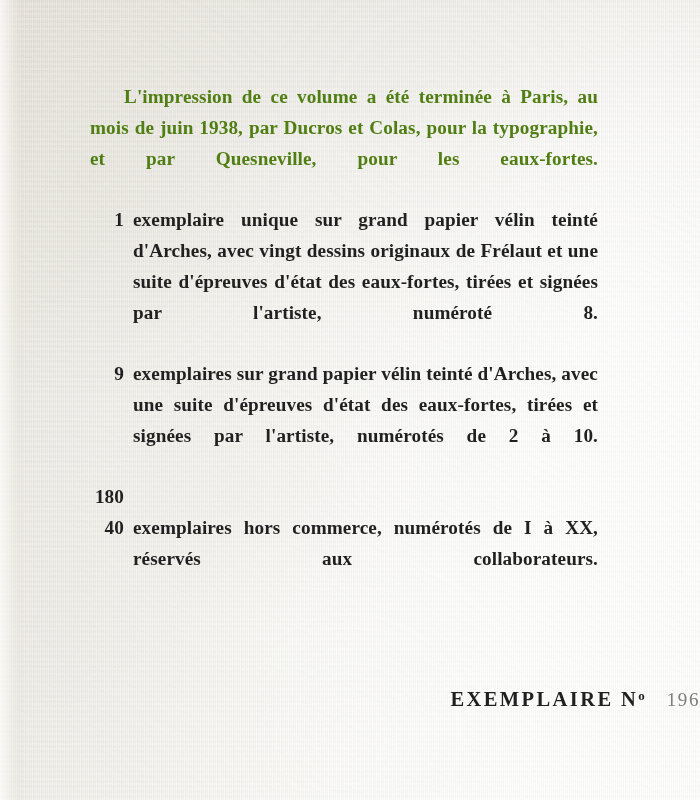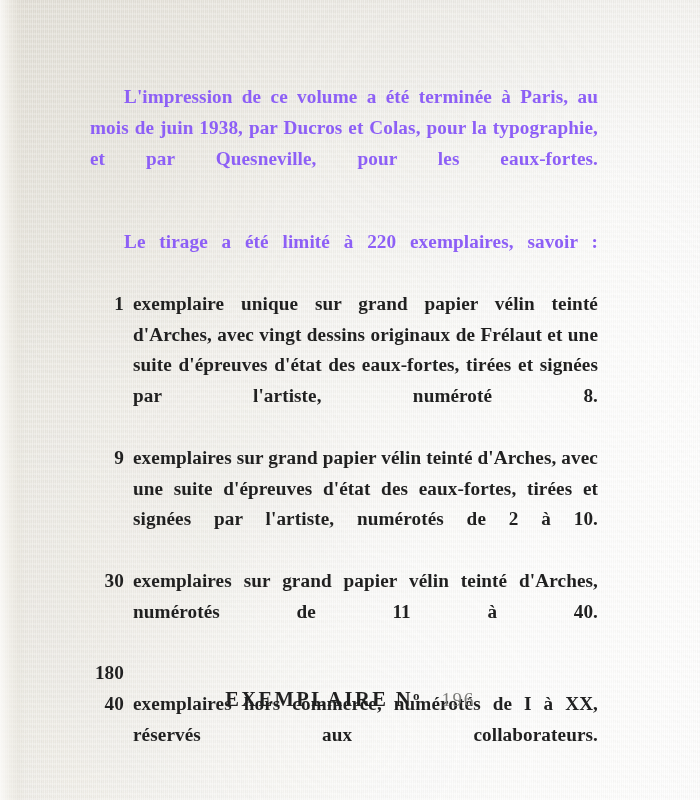--- a/index.html
+++ b/index.html
@@ -111,21 +111,21 @@
   }
 
   .para {
     margin: 0;
     text-align: justify;
     text-justify: inter-word;
     font-size: 19.2px;
     line-height: 30.8px;
     font-weight: 700;
     letter-spacing: 0.1px;
-    color: #8b5cf6;
+    color: #4d7c0f;
     -webkit-font-smoothing: antialiased;
   }
 
   .para.indent-first {
     text-indent: 34px;
   }
 
   
   .para:after {
     content: "";
@@ -171,21 +171,21 @@
     text-align: right;
     font-weight: 700;
   }
 
   
   .colophon {
     position: absolute;
     left: 0;
     right: 0;
     top: 688px;
-    text-align: center;
+    text-align: right;
     white-space: nowrap;
   }
 
   .colophon-label {
     font-size: 20.5px;
     font-weight: 700;
     letter-spacing: 2.4px;
     color: #1c1c1c;
   }
 
@@ -222,35 +222,31 @@
   <div class="paper-base"></div>
   <div class="paper-vignette"></div>
   <div class="paper-texture"></div>
   <div class="paper-mottle"></div>
   <div class="paper-left-edge"></div>
 
   <div class="text-block">
 
     <p class="para indent-first">L'impression de ce volume a été terminée à Paris, au mois de juin 1938, par Ducros et Colas, pour la typographie, et par Quesneville, pour les eaux-fortes.</p>
 
-    <p class="para indent-first gap-para">Le tirage a été limité à 220 exemplaires, savoir :</p>
 
     <ul class="limit-list">
 
       <li class="limit-item">
         <span class="limit-qty">1</span><span>exemplaire unique sur grand papier vélin teinté d'Arches, avec vingt dessins originaux de Frélaut et une suite d'épreuves d'état des eaux-fortes, tirées et signées par l'artiste, numéroté 8.</span>
       </li>
 
       <li class="limit-item">
         <span class="limit-qty">9</span><span>exemplaires sur grand papier vélin teinté d'Arches, avec une suite d'épreuves d'état des eaux-fortes, tirées et signées par l'artiste, numérotés de 2 à 10.</span>
       </li>
 
-      <li class="limit-item">
-        <span class="limit-qty">30</span><span>exemplaires sur grand papier vélin teinté d'Arches, numérotés de 11 à 40.</span>
-      </li>
 
       <li class="limit-item">
         <span class="limit-qty">180</span>
       </li>
 
       <li class="limit-item">
         <span class="limit-qty">40</span><span>exemplaires hors commerce, numérotés de I à XX, réservés aux collaborateurs.</span>
       </li>
 
     </ul>

